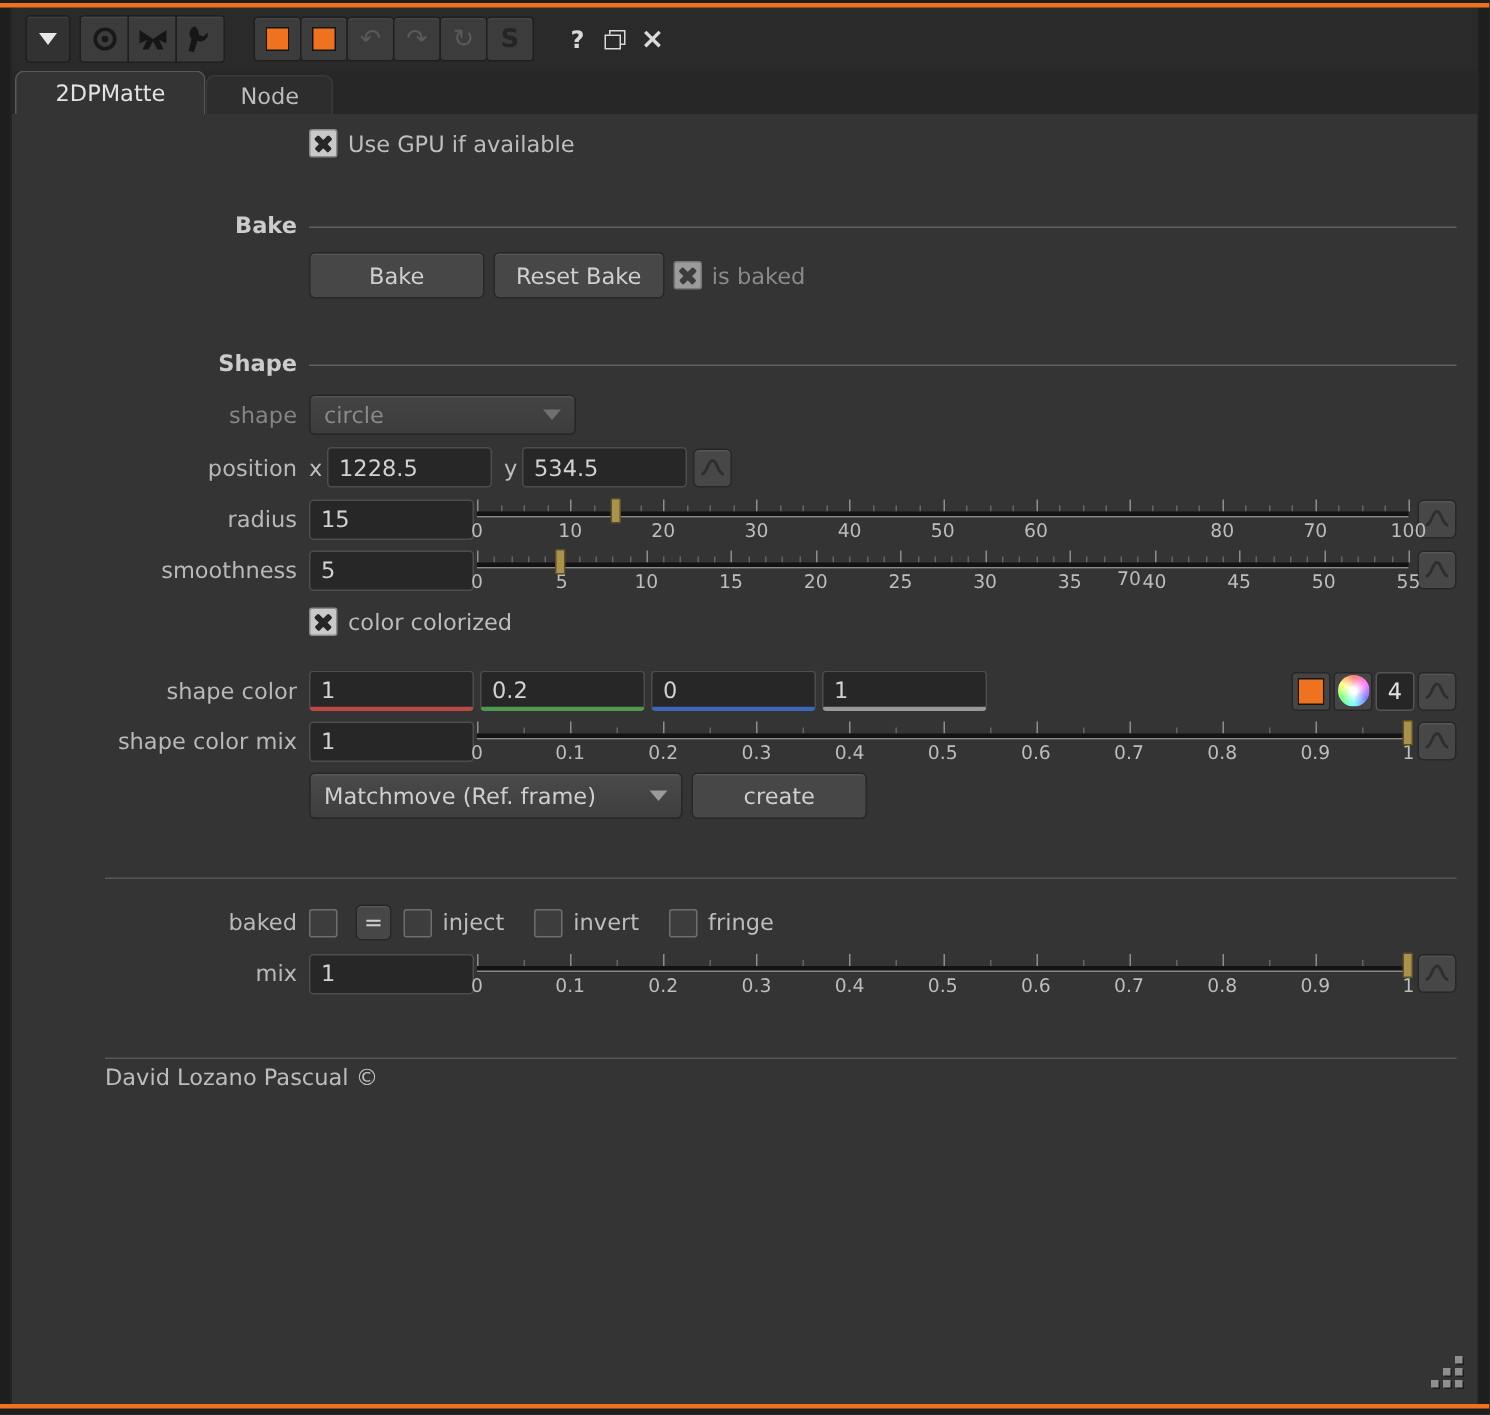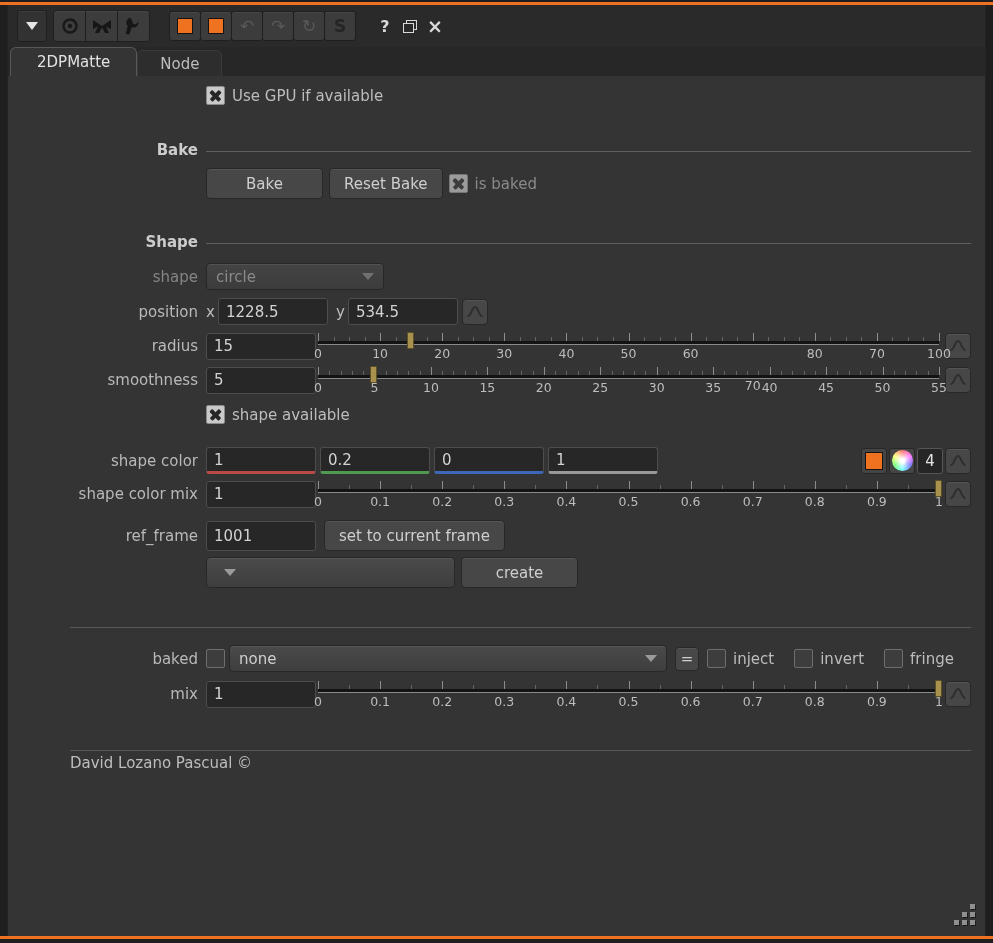--- a/index.html
+++ b/index.html
@@ -513,21 +513,21 @@
       <div class="curve-btn">
         <svg width="20" height="18" viewBox="0 0 24 20">
           <path d="M3 15 C8 15 8 4 12 4 S16 15 21 15" fill="none" stroke="#2e2e2e" stroke-width="2.4"></path>
         </svg>
       </div>
     </div>
 
     <div class="row" style="margin-top:10px">
       <span class="lbl"></span>
       <span class="checkbox checked"></span>
-      <span class="cb-label">shape available</span>
+      <span class="cb-label">color colorized</span>
     </div>
 
     <div class="row" style="margin-top:23px">
       <span class="lbl">shape color</span>
       <input class="field cfield r" type="text" value="1" style="">
       <span class="gap4"></span>
       <input class="field cfield g" type="text" value="0.2" style="">
       <span class="gap4"></span>
       <input class="field cfield b" type="text" value="0" style="">
       <span class="gap4"></span>
@@ -591,45 +591,36 @@
             <span style="left: 100%;">1</span>
           </div>
       </div>
       <div class="curve-btn">
         <svg width="20" height="18" viewBox="0 0 24 20">
           <path d="M3 15 C8 15 8 4 12 4 S16 15 21 15" fill="none" stroke="#2e2e2e" stroke-width="2.4"></path>
         </svg>
       </div>
     </div>
 
-    <div class="row" style="margin-top:11px">
-      <span class="lbl">ref_frame</span>
-      <input class="field tall" type="text" value="1001" style="">
-      <span class="gap8"></span>
-      <button class="btn">set to current frame</button>
-    </div>
     <div class="row" style="margin-top:6px">
       <span class="lbl"></span>
       <div class="combo" style="width:249px;height:31px">
+        <span class="combo-text">Matchmove (Ref. frame)</span>
         <span class="arr"></span>
       </div>
       <span class="gap6"></span>
       <button class="btn" style="width:117px">create</button>
     </div>
 
     <div class="hr-full" style="margin-top:39px"></div>
 
     <div class="row" style="margin-top:17px">
       <span class="lbl">baked</span>
       <span class="checkbox"></span>
       <span class="gap4"></span>
-      <div class="combo" style="width:438px">
-        <span class="combo-text">none</span>
-        <span class="arr"></span>
-      </div>
       <span class="gap8"></span>
       <div class="eq-btn">=</div>
       <span class="gap8"></span>
       <span class="checkbox"></span>
       <span class="cb-label">inject</span>
       <span class="gap20"></span>
       <span class="checkbox"></span>
       <span class="cb-label">invert</span>
       <span class="gap20"></span>
       <span class="checkbox"></span>

